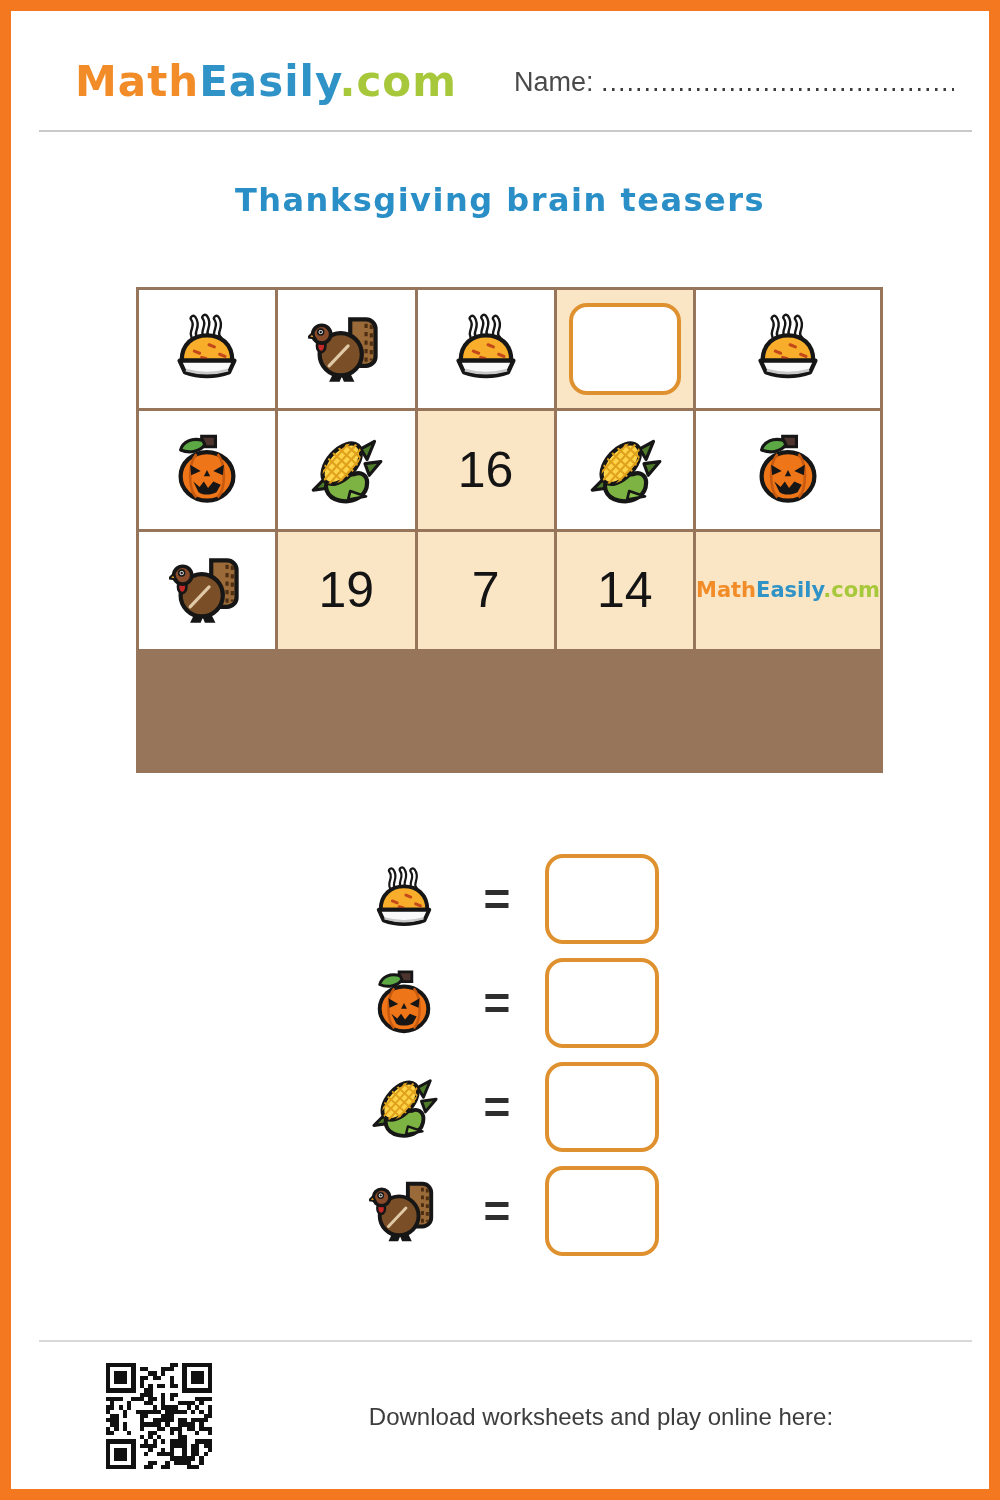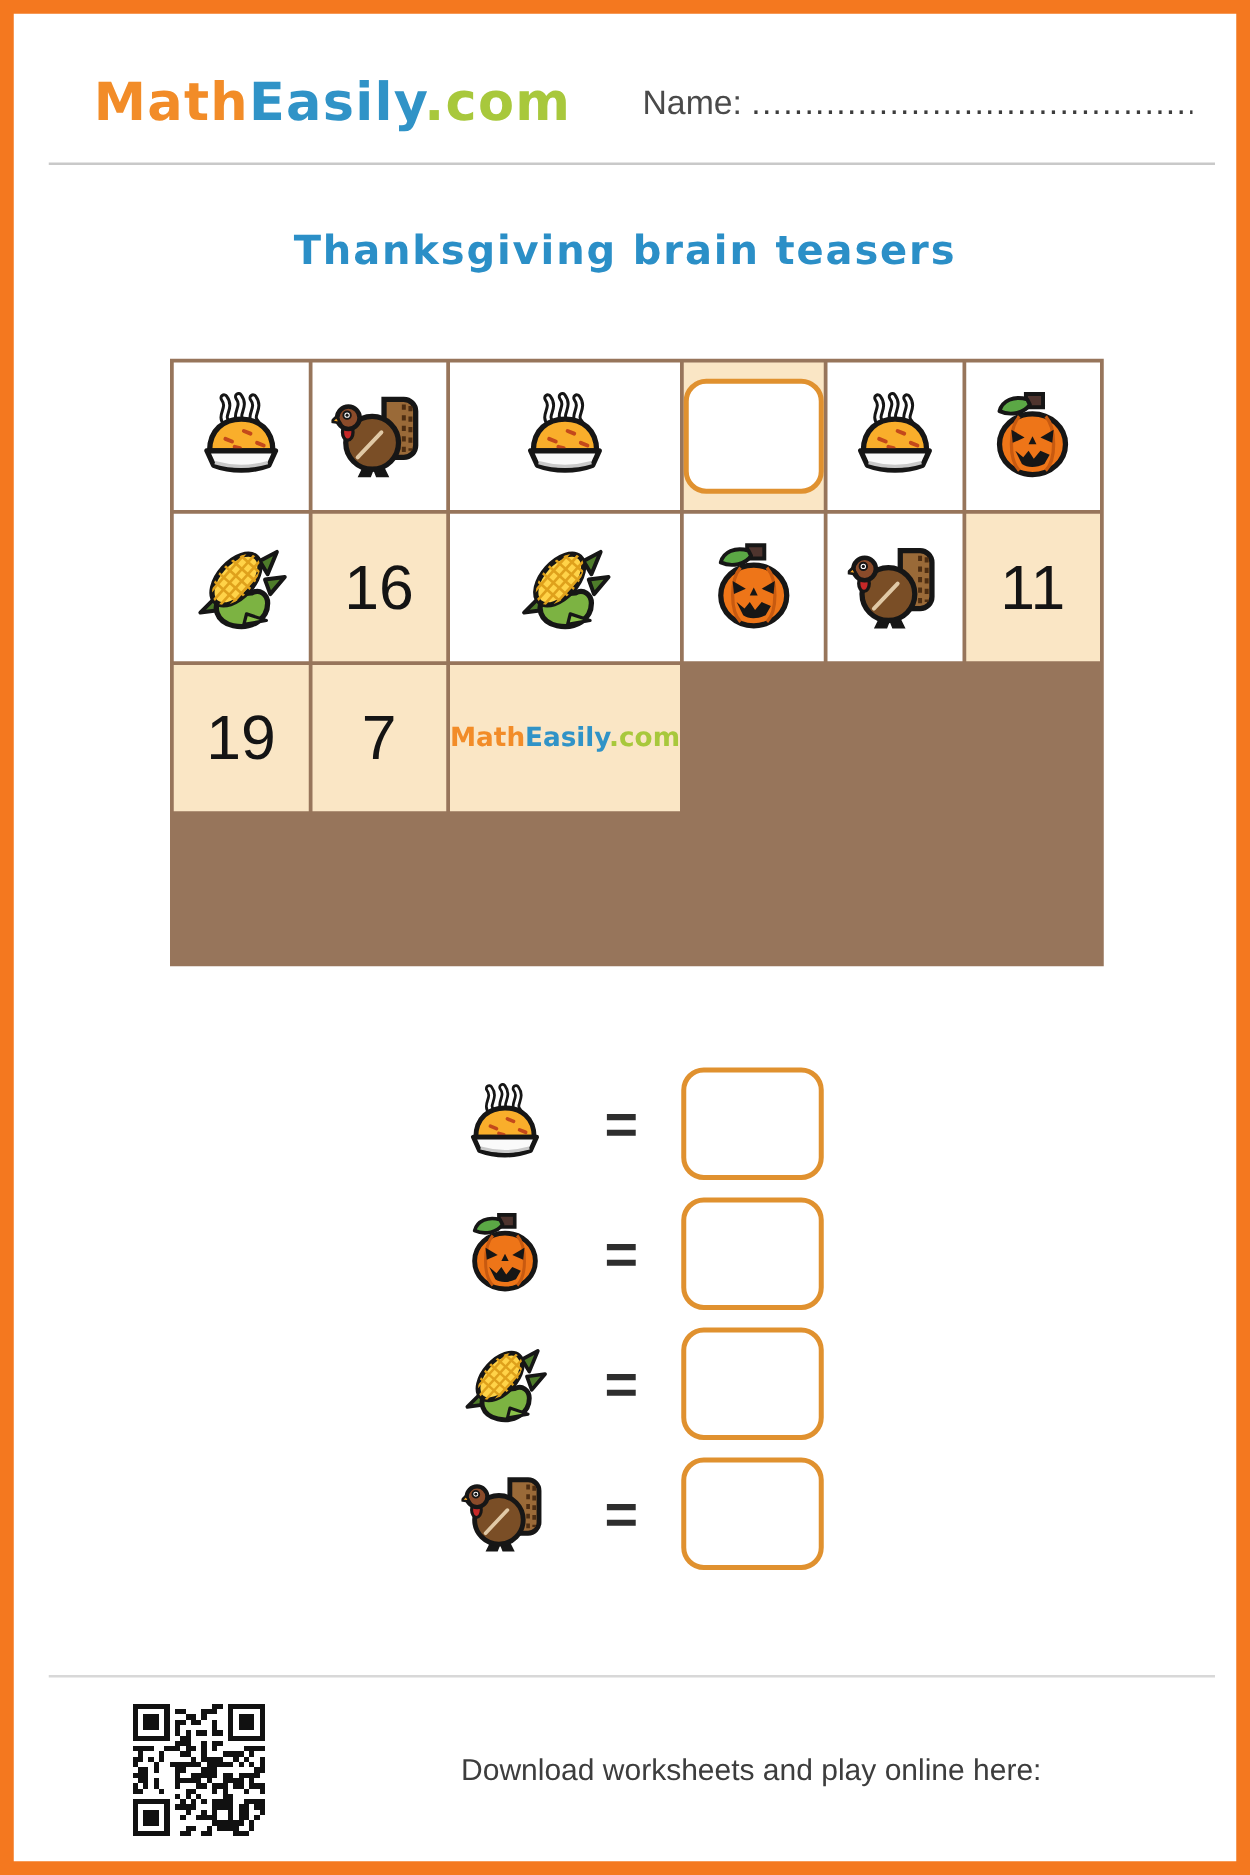--- a/index.html
+++ b/index.html
@@ -16,21 +16,21 @@
   .hdr-divider{position:absolute;top:119px;left:28px;width:933px;border-top:2px solid #c9c9c9;}
 
   
   .title{position:absolute;top:170px;left:0;width:100%;text-align:center;
          font-size:32px;font-weight:bold;color:#2B8FC7;letter-spacing:1.5px;
          font-family:"DejaVu Sans","Liberation Sans",sans-serif;}
 
   
   .grid{position:absolute;left:125px;top:276px;width:747px;height:486px;box-sizing:border-box;
         background:#97755B;padding:3px;display:grid;gap:3px;
-        grid-template-columns:repeat(6,1fr);grid-template-rows:repeat(4,1fr);}
+        grid-template-columns:repeat(5,1fr);grid-template-rows:repeat(4,1fr);}
   .cell{background:#fff;display:flex;align-items:center;justify-content:center;}
   .cell.shaded{background:#FAE6C5;}
   .cell .num{font-size:50px;color:#141414;}
   .icon{width:76px;height:76px;display:block;}
   .answer-box{width:104px;height:84px;background:#fff;border:4px solid #E0912F;border-radius:18px;}
 
   .mini-logo{font-size:21px;font-weight:bold;font-family:"DejaVu Sans","Liberation Sans",sans-serif;}
   .mini-logo .c1{color:#F28C28;} .mini-logo .c2{color:#3093C7;} .mini-logo .c3{color:#A8C83C;}
 
   
@@ -186,29 +186,29 @@
     <div class="cell">
         <svg class="icon">
           <use href="#sym-pumpkin"></use>
         </svg>
       </div>
     <div class="cell">
         <svg class="icon">
           <use href="#sym-turkey"></use>
         </svg>
       </div>
-    <div class="cell shaded">
-        <span class="num">11</span>
-      </div>
 
     <div class="cell shaded">
         <span class="num">19</span>
       </div>
     <div class="cell shaded">
         <span class="num">7</span>
+      </div>
+    <div class="cell shaded">
+        <span class="num">14</span>
       </div>
     <div class="cell shaded">
       <div class="mini-logo">
         <span class="c1">Math</span><span class="c2">Easily</span><span class="c3">.com</span>
       </div>
     </div>
   </div>
 
   <div class="eq-row eq1">
     <svg class="eq-icon">

